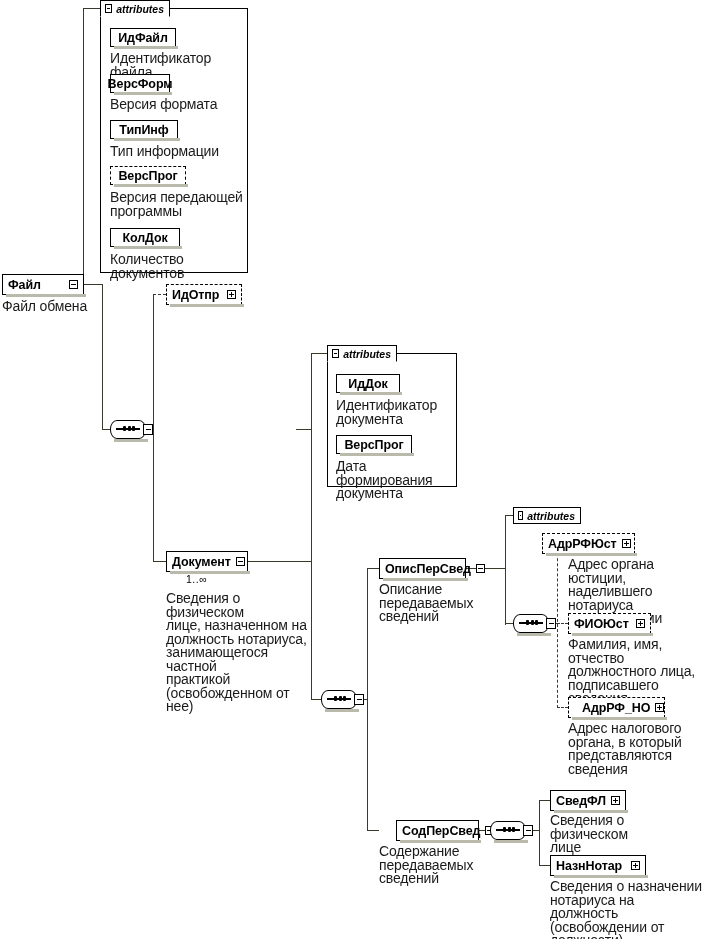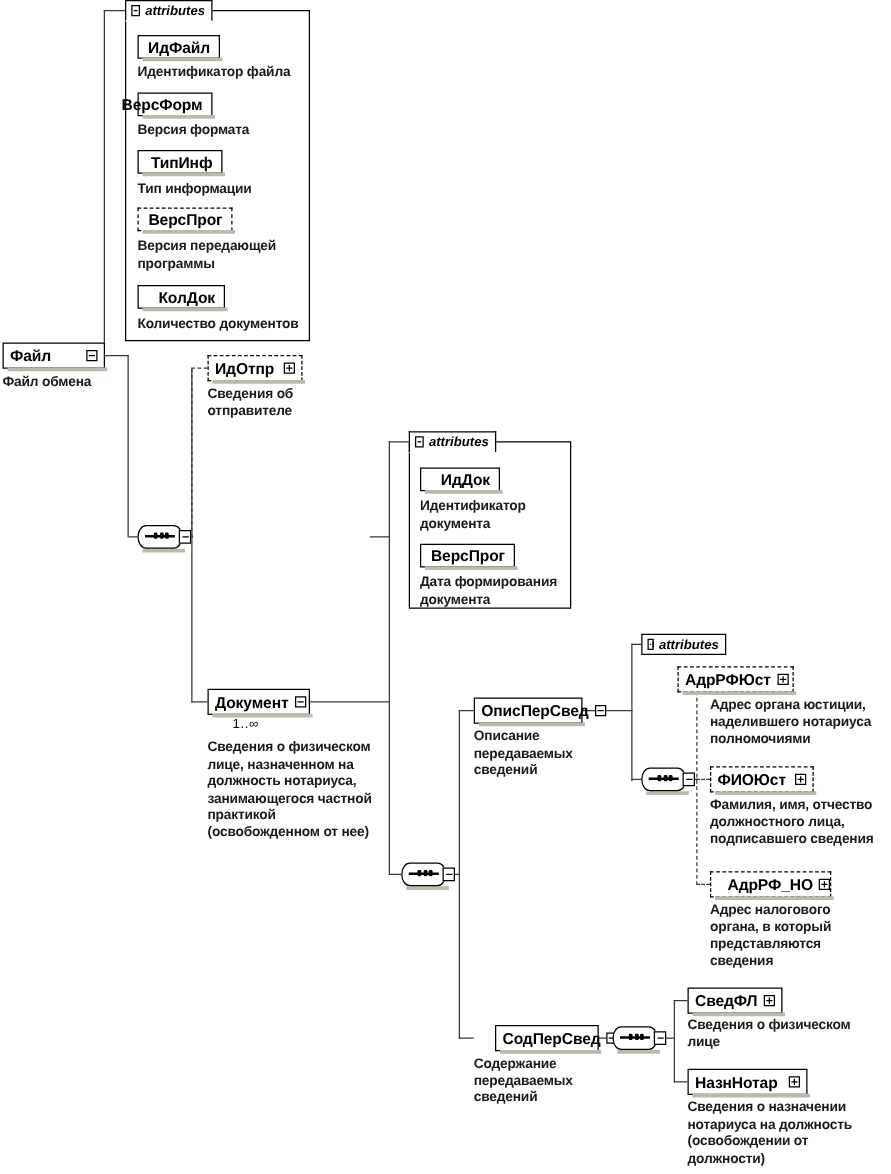--- a/index.html
+++ b/index.html
@@ -42,22 +42,22 @@
   .exp::before{
     content:"";position:absolute;left:1px;right:1px;top:3px;height:1px;background:#000;
   }
   .exp.plus::after{
     content:"";position:absolute;top:1px;bottom:1px;left:3px;width:1px;background:#000;
   }
 
   
   .desc{
     position:absolute;
-    font-size:11px;
-    font-weight:bold;
+    font-size:14px;
+    font-weight:normal;
     line-height:13.5px;
     color:#1a1a1a;
     white-space:pre-line;
     letter-spacing:-0.15px;
   }
   .card{
     position:absolute;
     font-size:10.5px;
     color:#000;
     letter-spacing:0.5px;
@@ -85,21 +85,21 @@
   }
   .attrtab.tabjoin{border-bottom:1.2px solid #fff;}
 
   
   .attr{
     position:absolute;
     box-sizing:border-box;
     border:1.6px solid #000;
     background:#fff;
     height:19px;
-    display:flex;align-items:center;justify-content:flex-end;
+    display:flex;align-items:center;justify-content:center;
     padding:6px 7px;
     font-size:12.5px;font-weight:bold;
     white-space:nowrap;
     letter-spacing:-0.1px;
     z-index:6;
   }
   .attr.dashed{border:1.8px dashed #000;}
   .attr::after{
     content:"";position:absolute;left:3px;right:-3px;bottom:-3px;height:3px;
     background:#b9b9ac;z-index:-1;
@@ -227,22 +227,20 @@
   <div class="node" style="left:2px;top:274px;width:82px;justify-content:space-between;">
     <span class="nlabel">Файл</span>
     <span class="nexp exp"></span>
   </div>
   <div class="desc" style="left:2px;top:300px;width:110px;">Файл обмена</div>
 
   <div class="node dashed" style="left:166px;top:284px;width:76px;justify-content:space-between;">
     <span class="nlabel">ИдОтпр</span>
     <span class="nexp exp plus"></span>
   </div>
-  <div class="desc" style="left:166px;top:309px;width:110px;">Сведения об
-отправителе</div>
 
   <div class="seq" style="left:110px;top:420px;">
     <div class="shadow"></div>
       <div class="body"></div>
       <div class="bar"></div>
     <div class="d d1"></div>
       <div class="d d2"></div>
       <div class="d d3"></div>
     <div class="hinge"></div>
   </div>

